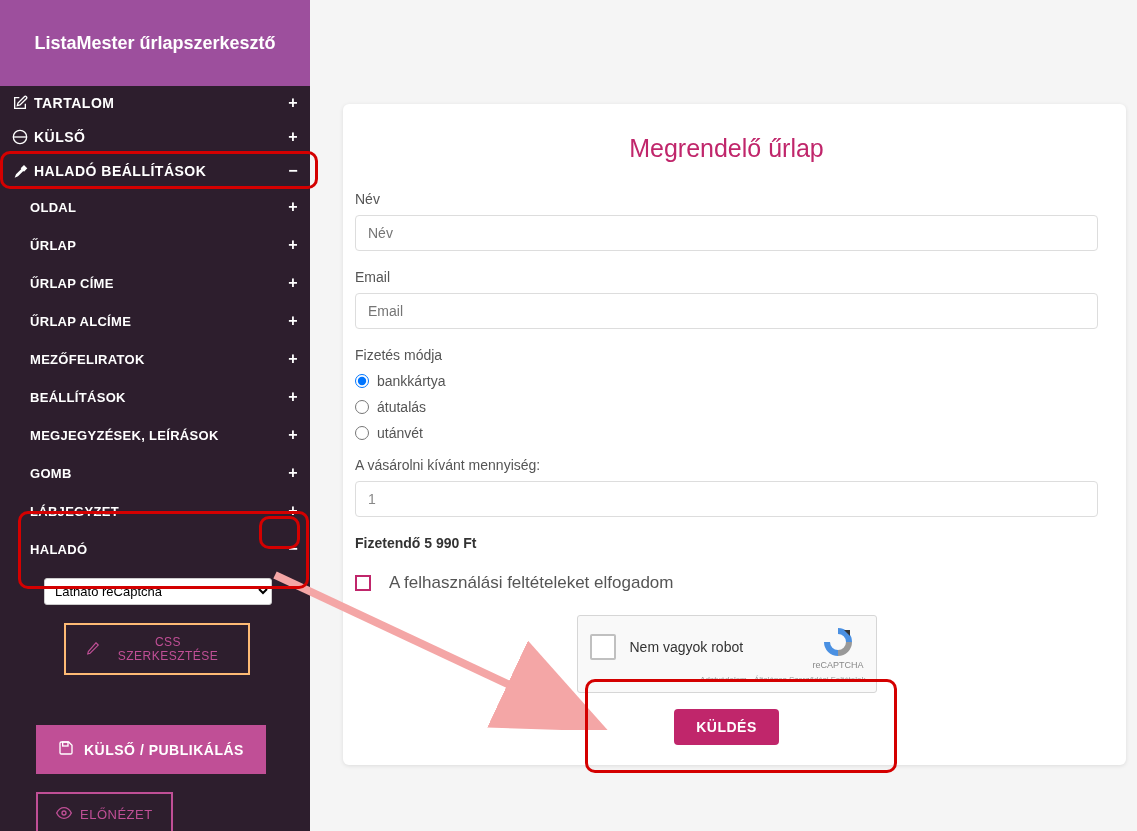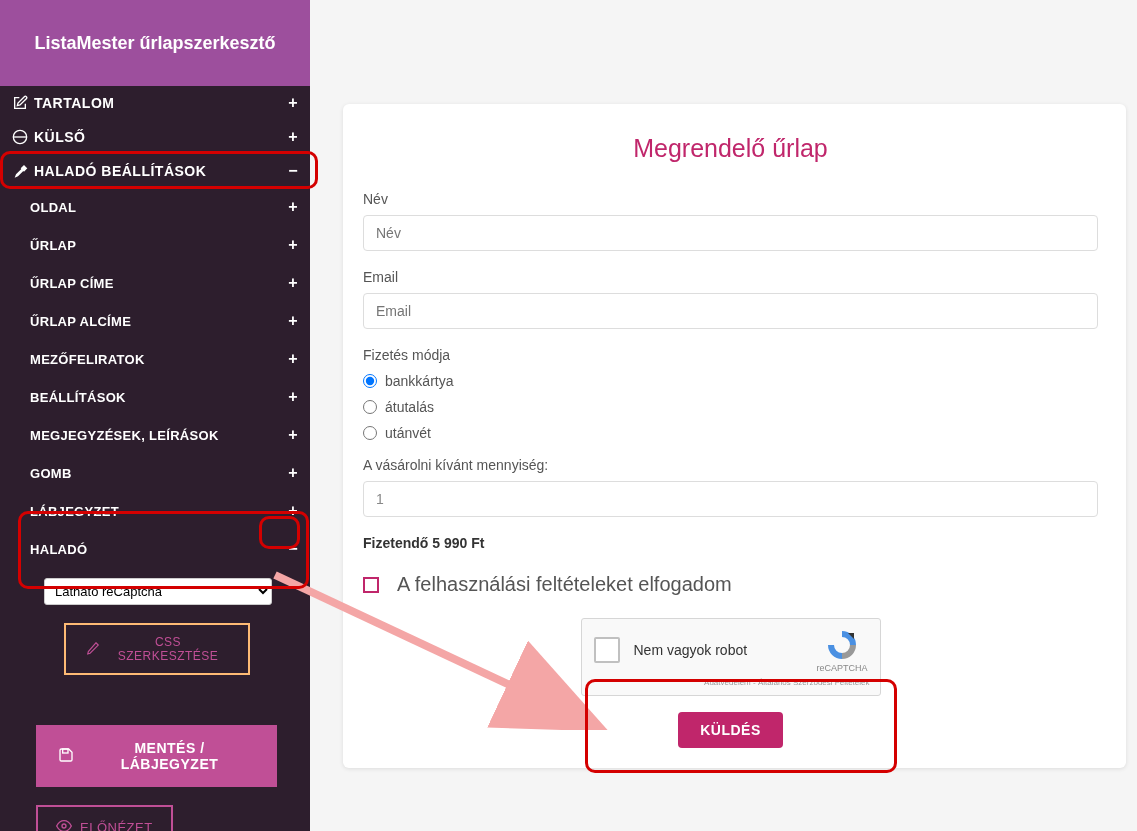--- a/index.html
+++ b/index.html
@@ -23,32 +23,32 @@
 
 .select-box { margin: 10px 38px 10px 14px; }
 .select-box select { width: 100%; padding: 4px 6px; border: 1px solid #ccc; border-radius: 3px; font-size: 13px; background: #fff; }
 
 .btn-outline { border: 2px solid #fdba74; color: #C04F96; background: transparent; padding: 10px 20px; font-size: 12px; font-weight: 500; display: flex; align-items: center; gap: 8px; cursor: pointer; margin: 14px auto; letter-spacing: 0.5px; }
 .btn-css { margin: 18px 60px 14px 64px; }
 .btn-save { border: 2px solid #C04F96; background: #C04F96; color: #fff; padding: 13px 20px; font-size: 14px; font-weight: bold; display: flex; align-items: center; gap: 10px; cursor: pointer; margin: 50px 33px 10px 36px; letter-spacing: 0.5px; }
 .btn-preview { border: 2px solid #C04F96; color: #C04F96; background: transparent; padding: 11px 18px; font-size: 13px; font-weight: 500; display: flex; align-items: center; gap: 8px; cursor: pointer; margin: 18px 33px 10px 36px; letter-spacing: 0.5px; }
 
 .main { margin-left: 321px; padding: 0; height: 831px; overflow: hidden; }
-.form-panel { background: #fff; margin: 104px 11px 0 22px; padding: 30px 28px 20px 20px; border-radius: 6px; box-shadow: 0 1px 4px rgba(0,0,0,0.1); }
+.form-panel { background: #fff; margin: 104px 11px 0 22px; padding: 30px 28px 20px 12px; border-radius: 6px; box-shadow: 0 1px 4px rgba(0,0,0,0.1); }
 .form-title { color: #C0266B; font-size: 25px; text-align: center; margin-bottom: 28px; font-weight: normal; }
 .form-label { color: #555; font-size: 14px; margin-bottom: 8px; display: block; }
 .form-input { width: 100%; padding: 9px 12px; border: 1px solid #ddd; border-radius: 4px; font-size: 14px; color: #888; margin-bottom: 18px; }
 .radio-group { margin-bottom: 16px; }
 .radio-row { display: flex; align-items: center; gap: 8px; margin: 10px 0; color: #555; font-size: 14px; }
 .radio-row input[type=radio] { width: 14px; height: 14px; }
 .unit { color: #555; font-size: 14px; margin-top: -12px; margin-bottom: 18px; }
 .total { color: #333; font-size: 14px; font-weight: bold; margin-bottom: 22px; }
 .terms-row { display: flex; align-items: center; gap: 18px; margin-bottom: 22px; }
 .terms-check { width: 16px; height: 16px; border: 2px solid #C0266B; background: #fff; }
-.terms-text { color: #555; font-size: 20px; }
+.terms-text { color: #555; font-size: 17px; }
 
 .captcha { width: 300px; height: 78px; margin: 4px auto 16px auto; background: #f9f9f9; border: 1px solid #d6d6d6; border-radius: 3px; padding: 10px 12px; display: flex; align-items: flex-start; justify-content: space-between; position: relative; }
 .captcha-left { display: flex; align-items: center; gap: 14px; margin-top: 8px; }
 .captcha-check { width: 26px; height: 26px; border: 2px solid #c0c0c0; background: #fff; border-radius: 2px; }
 .captcha-text { color: #333; font-size: 14px; }
 .captcha-right { text-align: center; font-size: 9px; color: #888; }
 .captcha-logo { width: 32px; height: 32px; margin: 0 auto 2px auto; }
 .captcha-links { font-size: 8px; color: #999; position: absolute; bottom: 8px; right: 10px; }
 
 .submit-btn { background: #C0266B; color: #fff; border: none; padding: 10px 22px; font-size: 14px; font-weight: bold; border-radius: 4px; cursor: pointer; display: block; margin: 0 auto; letter-spacing: 0.5px; }
@@ -160,21 +160,21 @@
       <span>CSS SZERKESZTÉSE</span>
     </button>
 
     <button class="btn-save">
       <span>
         <svg width="16" height="16" viewBox="0 0 24 24" fill="none" stroke="#fff" stroke-width="2">
             <path d="M19 21H5a2 2 0 0 1-2-2V5a2 2 0 0 1 2-2h11l5 5v11a2 2 0 0 1-2 2z"></path>
             <rect x="7" y="3" width="8" height="6"></rect>
           </svg>
       </span>
-      <span>MENTÉS / LÁBJEGYZET</span>
+      <span>KÜLSŐ / PUBLIKÁLÁS</span>
     </button>
 
     <button class="btn-preview">
       <span>
         <svg width="16" height="16" viewBox="0 0 24 24" fill="none" stroke="#C04F96" stroke-width="2">
             <path d="M1 12s4-8 11-8 11 8 11 8-4 8-11 8-11-8-11-8z"></path>
             <circle cx="12" cy="12" r="3"></circle>
           </svg>
       </span>
       <span>ELŐNÉZET</span>

